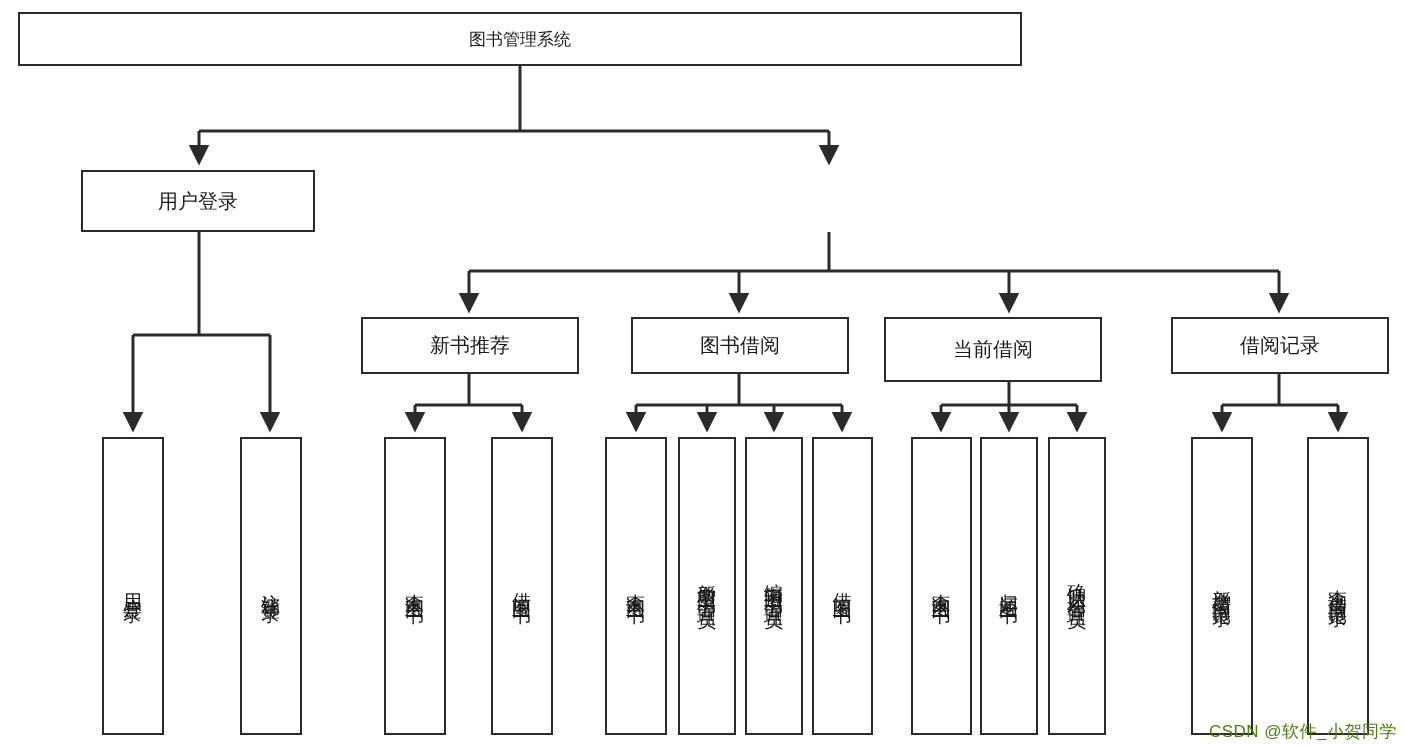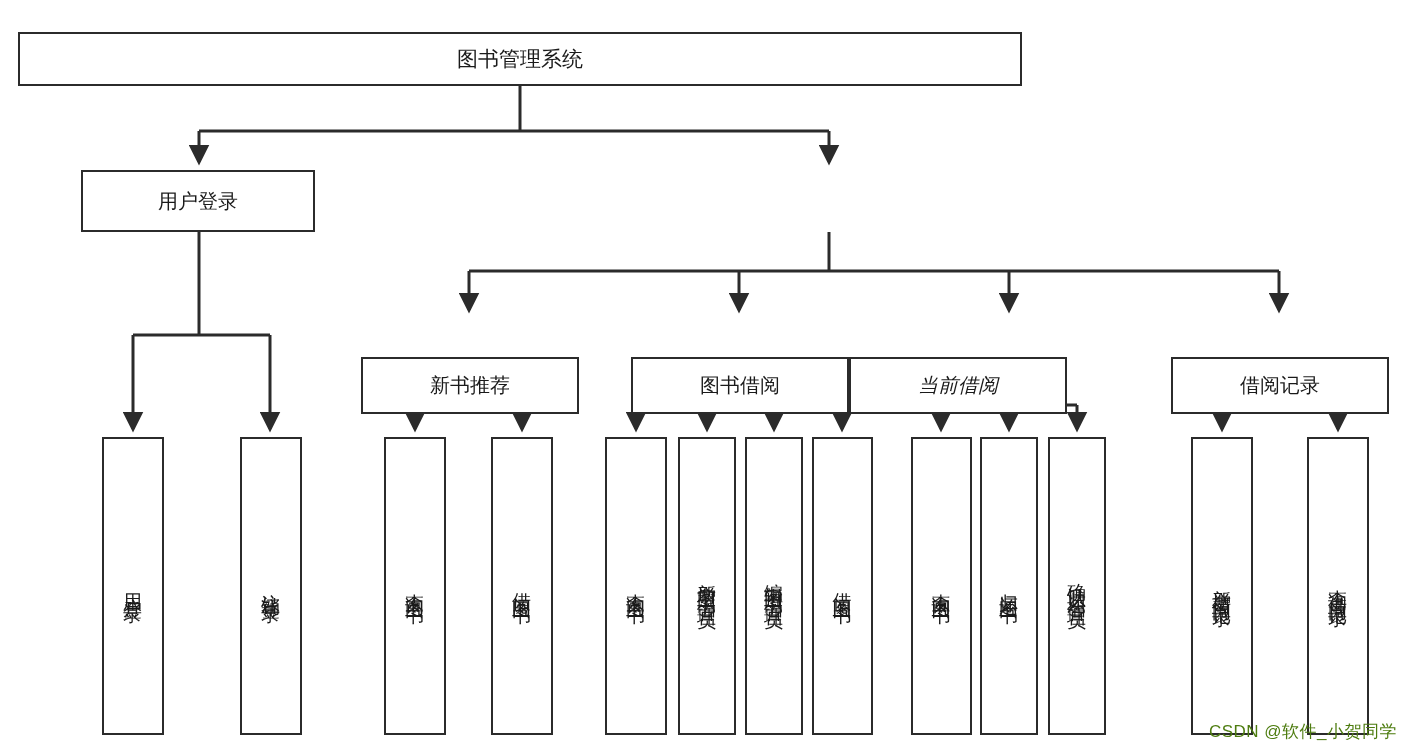--- a/index.html
+++ b/index.html
@@ -16,23 +16,23 @@
   .node{
     position:absolute;
     box-sizing:border-box;
     background:#ffffff;
     border:2px solid #2b2b2b;
     display:flex;
     align-items:center;
     justify-content:center;
     color:#1a1a1a;
   }
-  .node.level0{font-size:21px;margin-top:20px;}
+  .node.level0{font-size:17px;}
   .node.level1{font-size:20px;}
-  .node.level2{font-size:20px;margin-top:40px;}
+  .node.level2{font-size:20px;}
 
   .leaf{
     position:absolute;
     box-sizing:border-box;
     background:#ffffff;
     border:2px solid #2b2b2b;
     display:flex;
     align-items:center;
     justify-content:center;
     color:#1a1a1a;
@@ -117,21 +117,21 @@
   <div class="node level1" style="left:81px;top:170px;width:234px;height:62px;">
     <span>用户登录</span>
   </div>
 
   <div class="node level2" style="left:361px;top:317px;width:218px;height:57px;">
     <span>新书推荐</span>
   </div>
   <div class="node level2" style="left:631px;top:317px;width:218px;height:57px;">
     <span>图书借阅</span>
   </div>
-  <div class="node level2" style="left:849px;top:317px;width:218px;height:57px;font-style:italic;">
+  <div class="node level2" style="left:884px;top:317px;width:218px;height:65px;">
     <span>当前借阅</span>
   </div>
   <div class="node level2" style="left:1171px;top:317px;width:218px;height:57px;text-align:right;">
     <span>借阅记录</span>
   </div>
 
   <div class="leaf" style="left:102px;top:437px;width:62px;height:298px;">
     <span class="vtext">用户登录</span>
   </div>
   <div class="leaf" style="left:240px;top:437px;width:62px;height:298px;">

